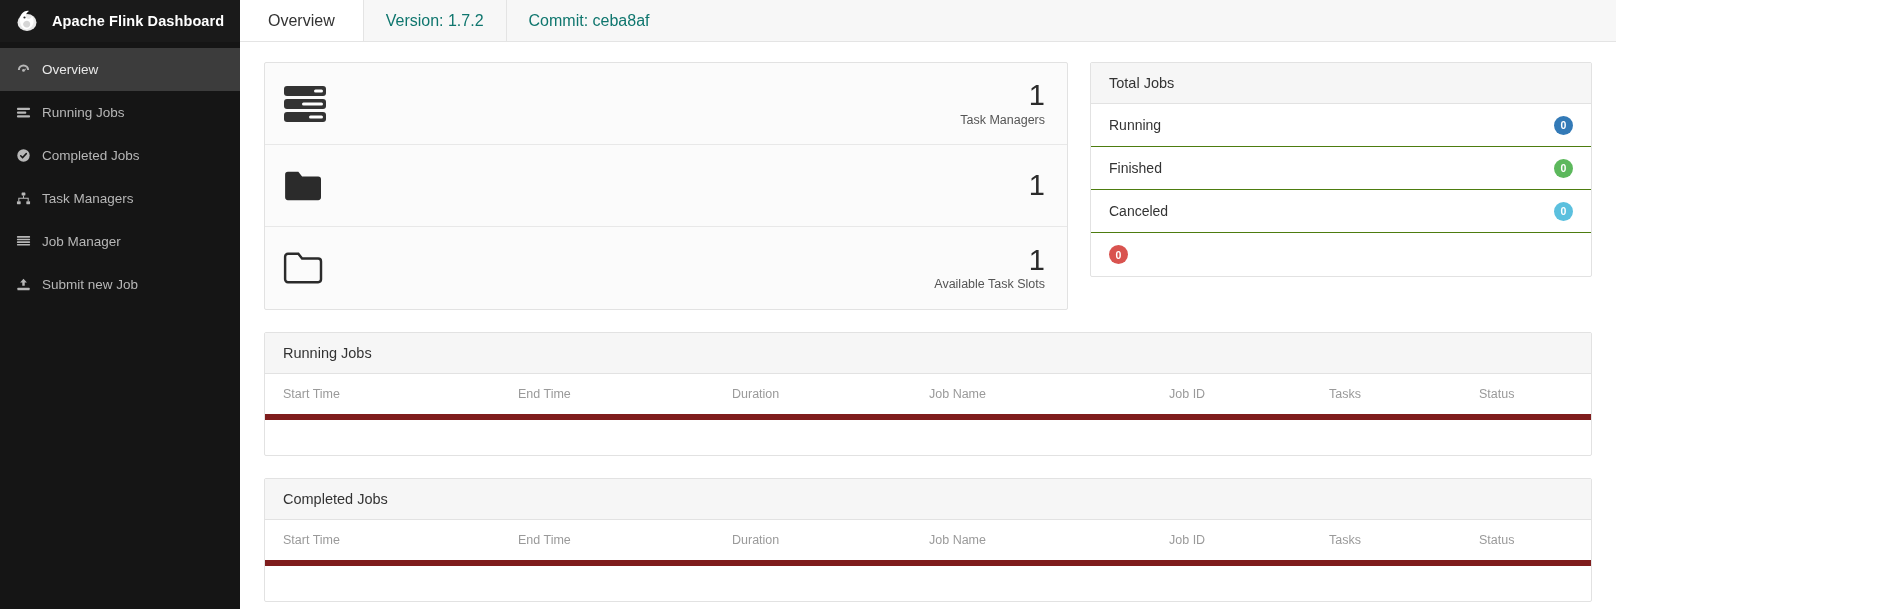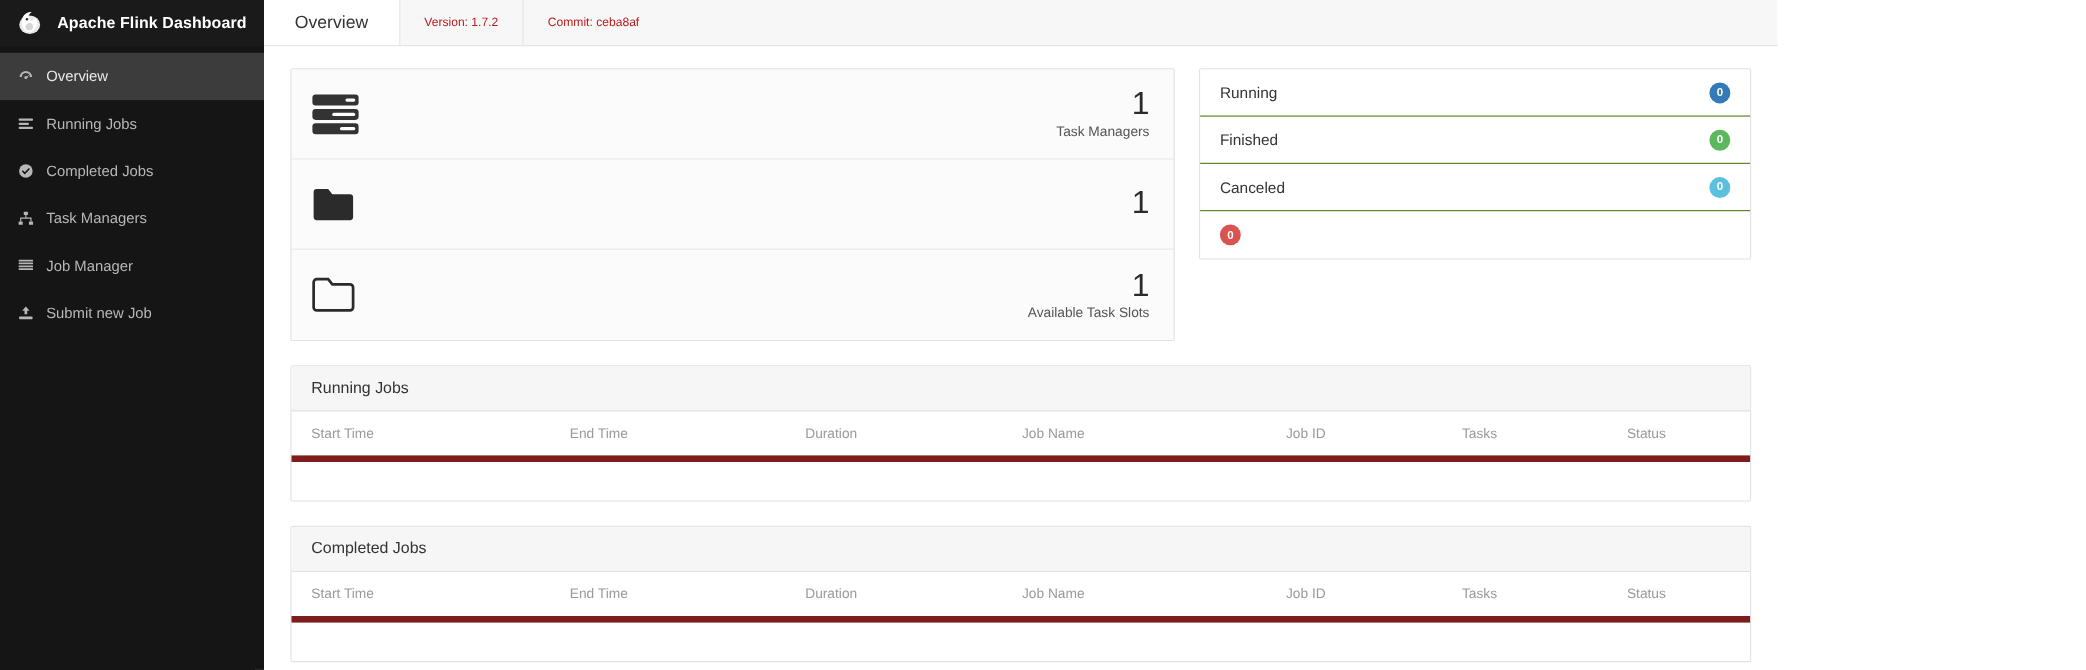--- a/index.html
+++ b/index.html
@@ -47,21 +47,21 @@
     border-bottom: 1px solid #e4e4e4;
     display: flex; align-items: stretch;
   }
   .tab {
     display: flex; align-items: center; padding: 0 28px;
     font-size: 16px; color: #333; cursor: pointer;
     border-right: 1px solid #e4e4e4;
     background: #ffffff;
   }
   .tab.meta {
-    background: transparent; font-size: 11px; color: #b91c1c; padding: 12px 22px;
+    background: transparent; font-size: 16px; color: #0f766e; padding: 12px 22px;
   }
   .tab.meta:last-child { border-right: none; text-align: center; }
 
   .content { padding: 20px 24px 0 24px; }
   .row { display: flex; gap: 22px; align-items: flex-start; }
 
   
   .metrics {
     width: 804px; min-width: 804px;
     background: #fbfbfb;
@@ -266,20 +266,21 @@
             </span>
             <span class="metric-text">
               <div class="metric-value">1</div>
               <div class="metric-label">Available Task Slots</div>
             </span>
           </div>
 
         </div>
 
         <div class="jobs-panel">
+          <div class="panel-head">Total Jobs</div>
 
           <div class="job-row">
             <span class="name">Running</span>
             <span class="badge" style="background:#337ab7">0</span>
           </div>
           <div class="job-row">
             <span class="name">Finished</span>
             <span class="badge" style="background:#5cb85c">0</span>
           </div>
           <div class="job-row">

